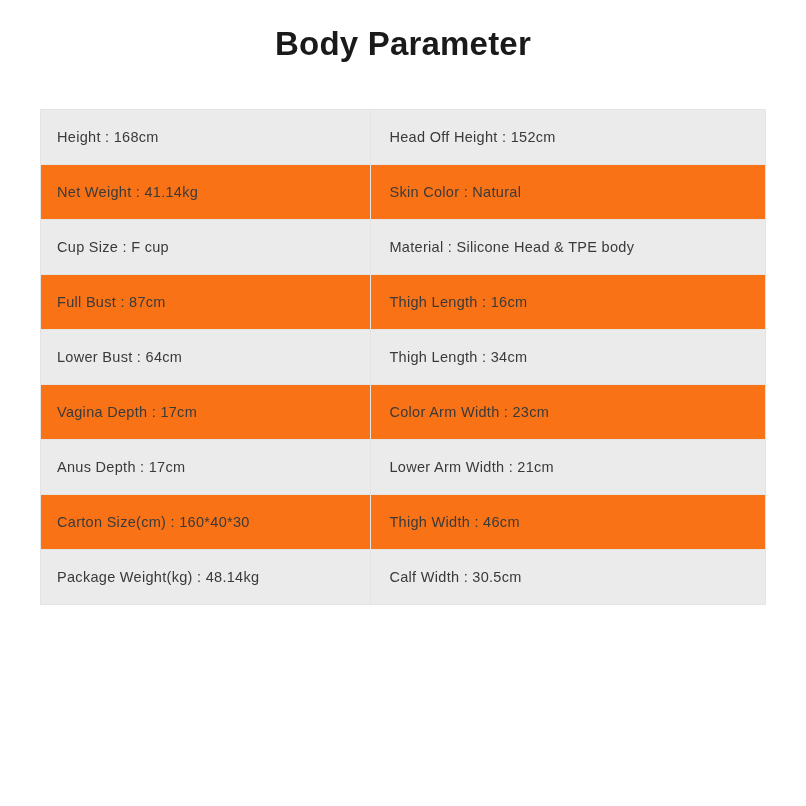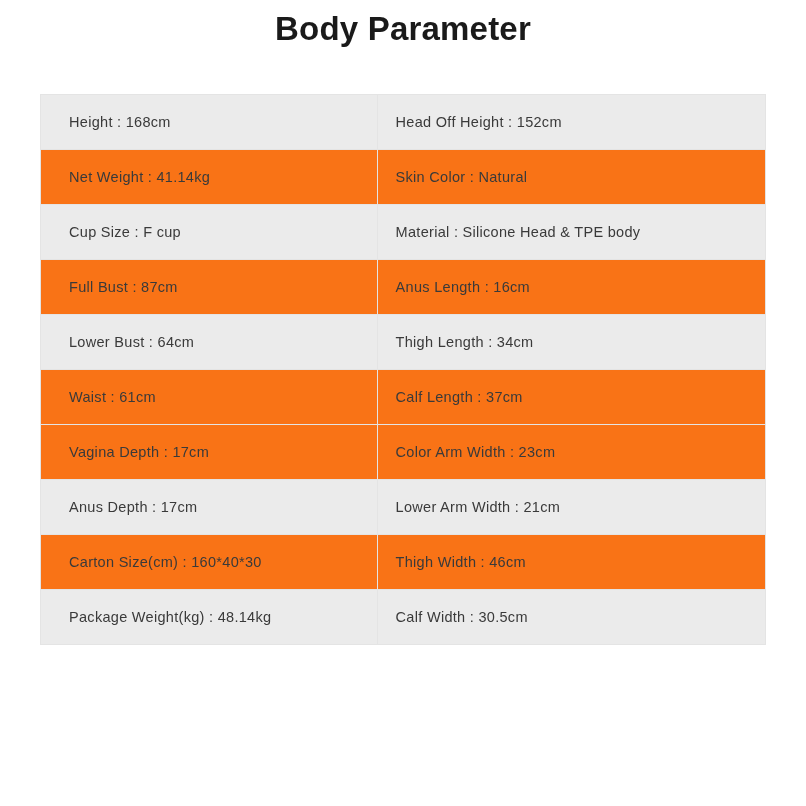--- a/index.html
+++ b/index.html
@@ -19,36 +19,36 @@
     width: 806px;
     height: 806px;
     box-sizing: border-box;
   }
   .title {
     text-align: center;
     font-size: 33px;
     font-weight: bold;
     color: #1a1a1a;
     letter-spacing: 0.2px;
-    padding-top: 5px;
+    padding-top: 20px;
     line-height: 48px;
     font-family: "Liberation Sans", sans-serif;
   }
   .table-wrap {
     margin: 41px 40px 0 40px;
     width: 726px;
   }
   table.spec {
     border-collapse: collapse;
     width: 100%;
     table-layout: fixed;
   }
   table.spec td {
     height: 54px;
-    padding: 0 0 0 28px;
+    padding: 0 0 0 16px;
     font-size: 14.5px;
     color: #3a3a3a;
     vertical-align: middle;
     border: 1px solid #e4e4e4;
     letter-spacing: 0.3px;
     white-space: nowrap;
     overflow: hidden;
   }
   table.spec td.col-left { width: 45.5%; }
   table.spec td.col-right { width: 54.5%; padding-left: 18px; }
@@ -82,32 +82,28 @@
 
         <tr class="shaded">
           <td class="col-left">Cup Size : F cup</td>
           <td class="col-right">Material : Silicone Head &amp; TPE body</td>
         </tr>
 
 
 
         <tr class="plain">
           <td class="col-left">Full Bust : 87cm</td>
-          <td class="col-right">Anus Length : 16cm</td>
+          <td class="col-right">Thigh Length : 16cm</td>
         </tr>
 
         <tr class="shaded">
           <td class="col-left">Lower Bust : 64cm</td>
           <td class="col-right">Thigh Length : 34cm</td>
         </tr>
 
-        <tr class="plain">
-          <td class="col-left">Waist : 61cm</td>
-          <td class="col-right">Calf Length : 37cm</td>
-        </tr>
 
 
         <tr class="plain">
           <td class="col-left">Vagina Depth : 17cm</td>
           <td class="col-right">Color Arm Width : 23cm</td>
         </tr>
 
         <tr class="shaded">
           <td class="col-left">Anus Depth : 17cm</td>
           <td class="col-right">Lower Arm Width : 21cm</td>

